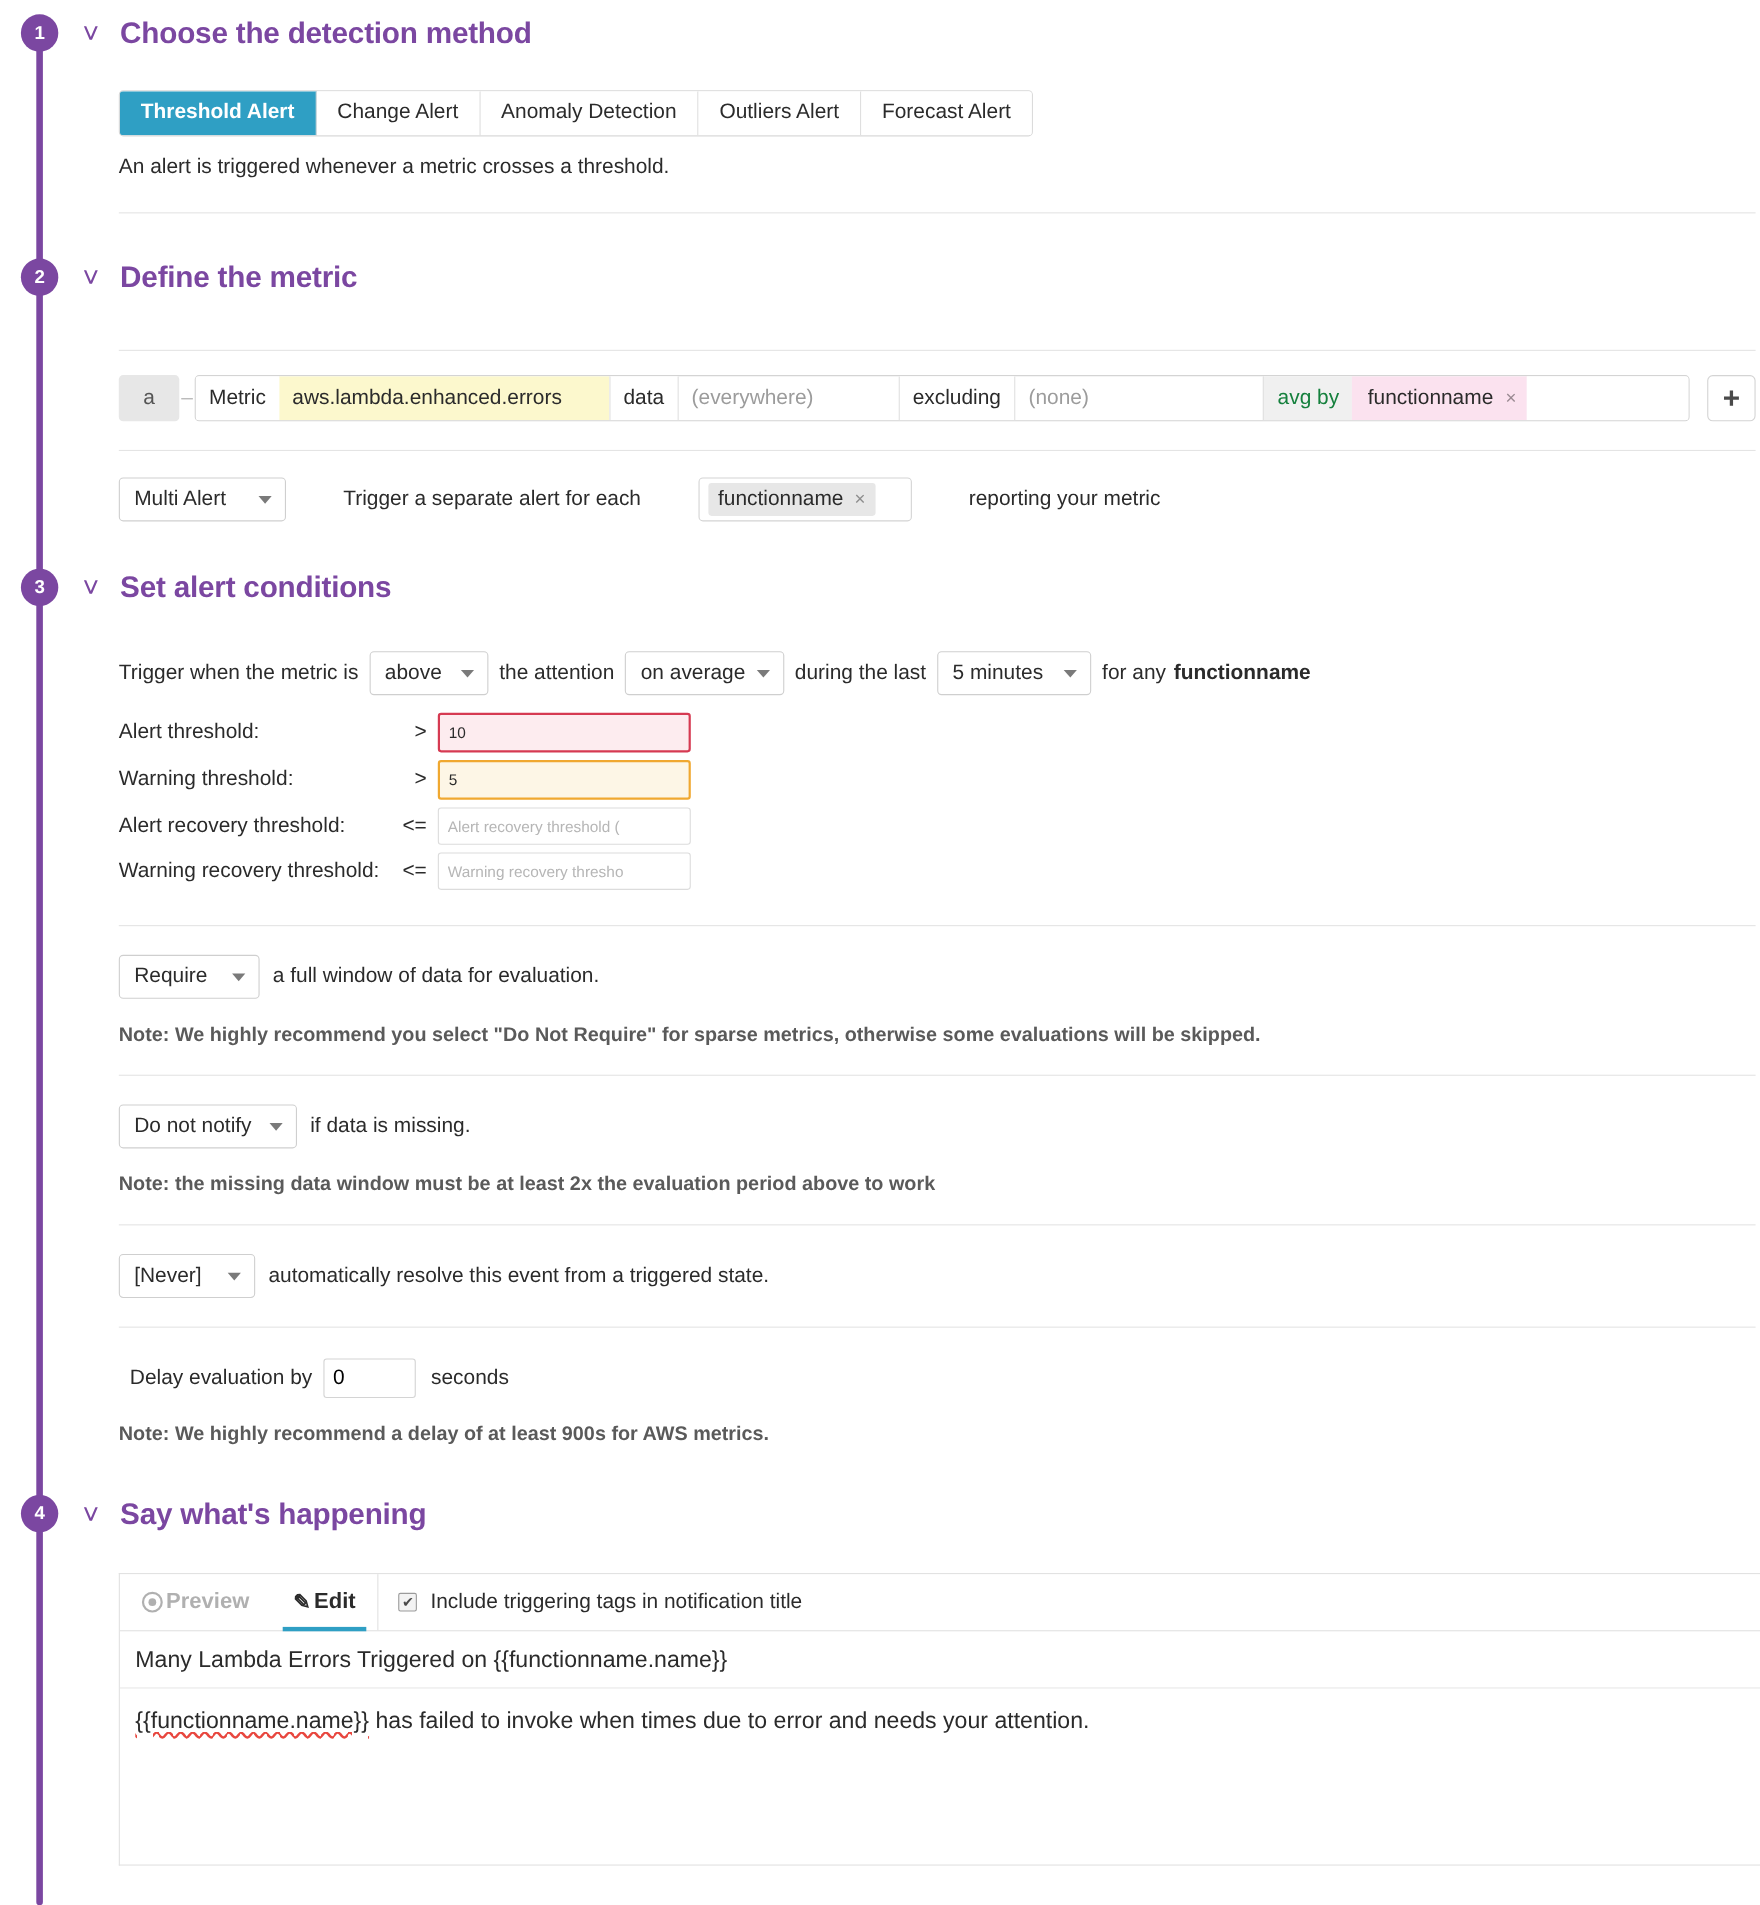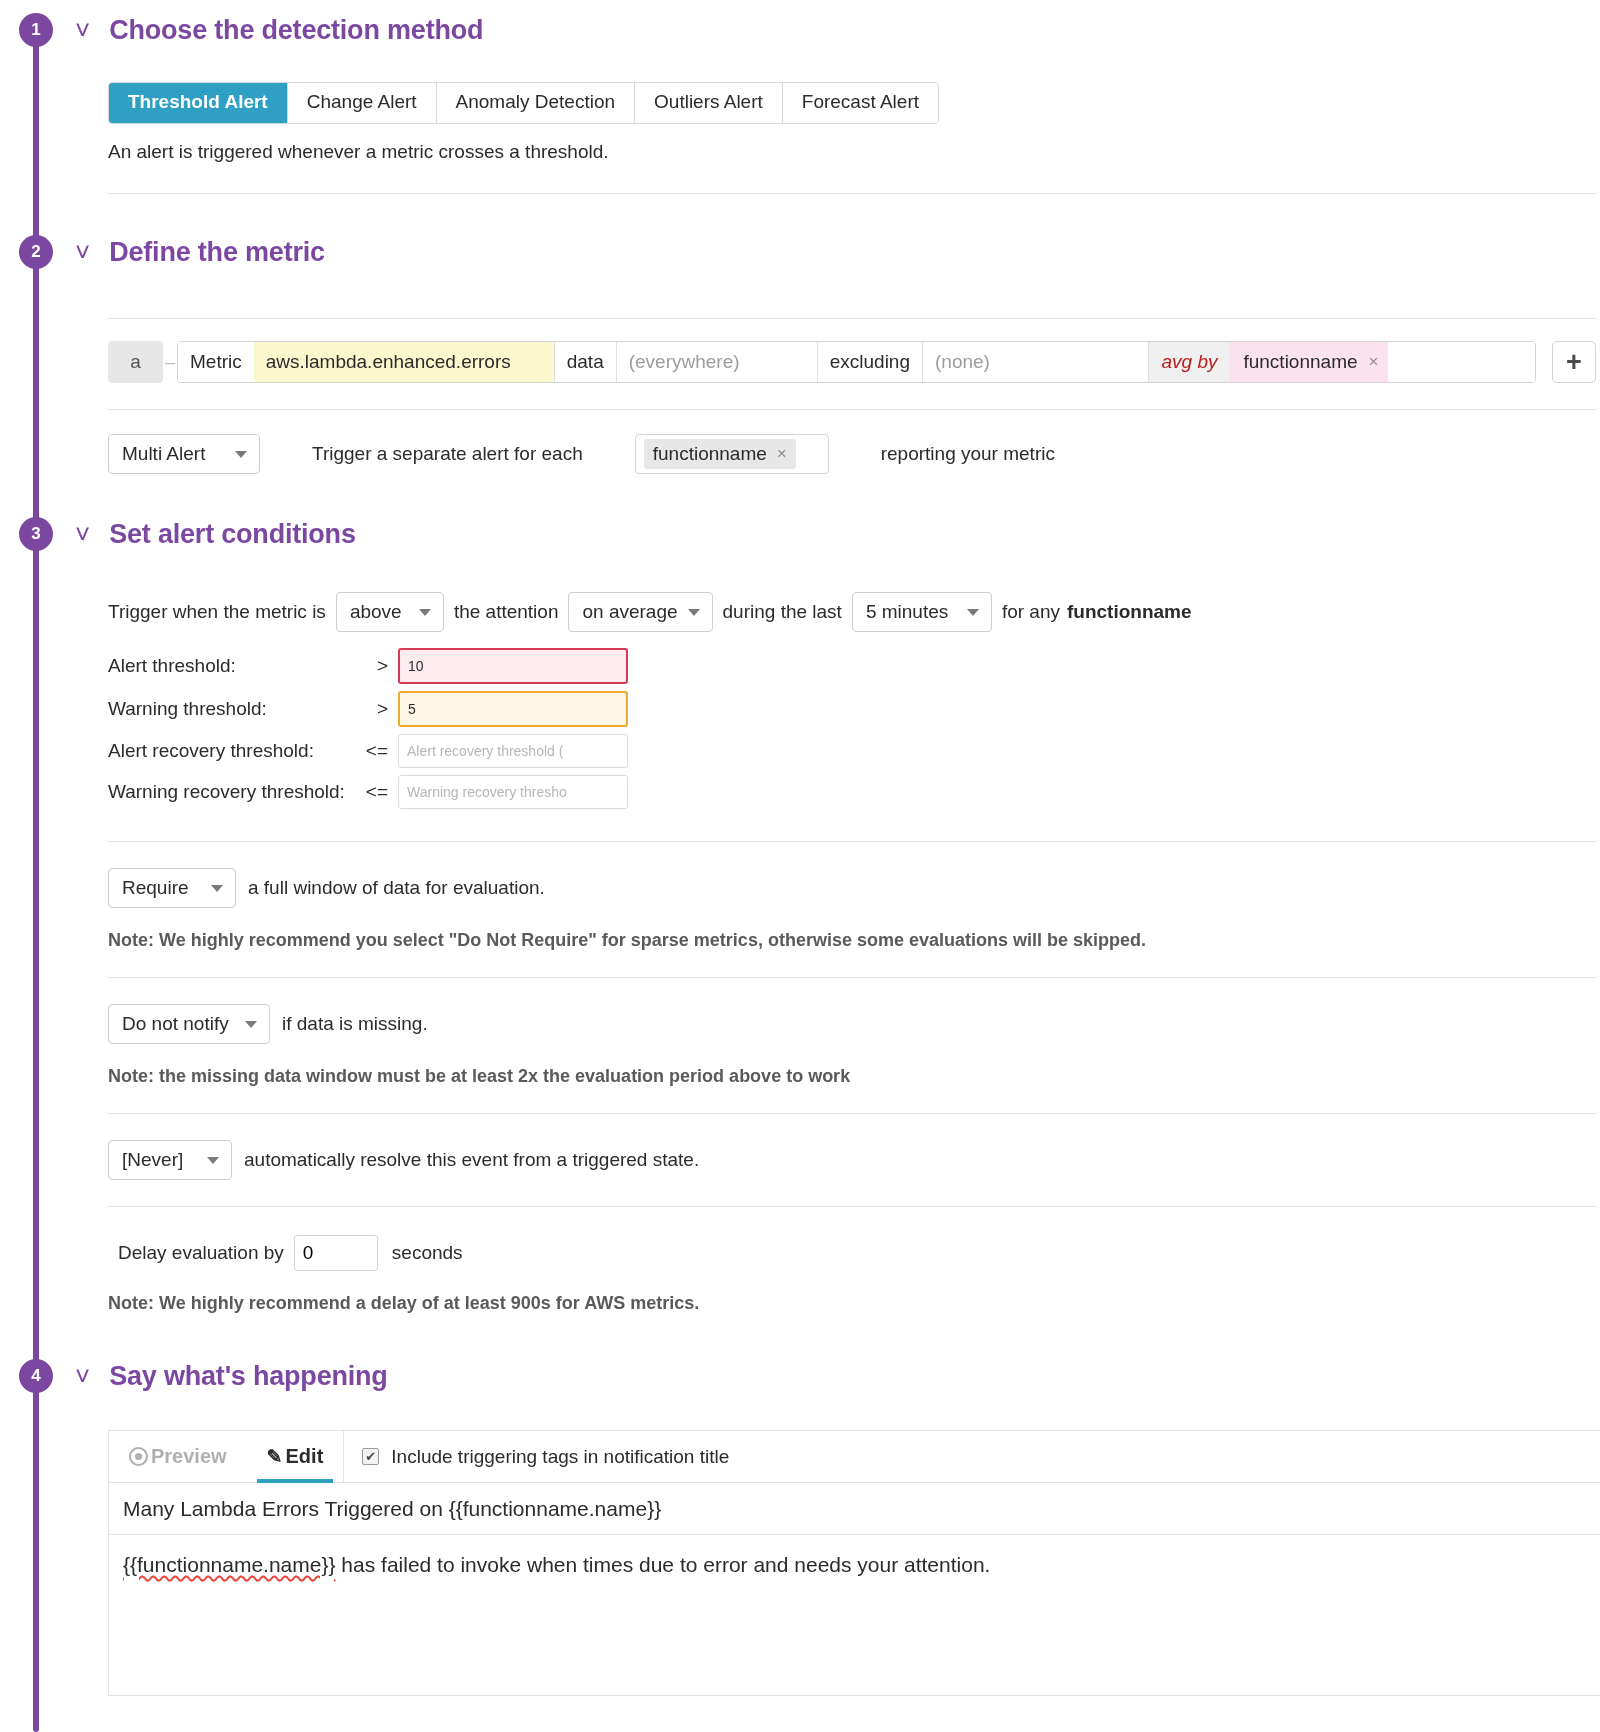--- a/index.html
+++ b/index.html
@@ -157,24 +157,23 @@
     color: #9c9c9c;
     flex: 1 1 auto;
     min-width: 40px;
     white-space: nowrap;
   }
   .q-ph.w-ev { flex: 0 0 200px; }
   .q-grey {
     display: flex; align-items: center;
     padding: 0 12px;
     background: #f0f0f0;
-    color: #b91c1c;
+    color: #15803d;
     white-space: nowrap;
     border-left: 1px solid #e0e0e0;
-    font-style: italic;
   }
   .q-tag-pink {
     display: flex; align-items: center;
     background: #fbe2ef;
     padding: 0 10px 0 14px;
     white-space: nowrap;
     gap: 11px;
   }
   .q-tag-pink .x { color: #9a8a92; font-size: 17px; cursor: pointer; }
   .q-tail { flex: 1 1 auto; background: #fff; min-width: 14px; }

